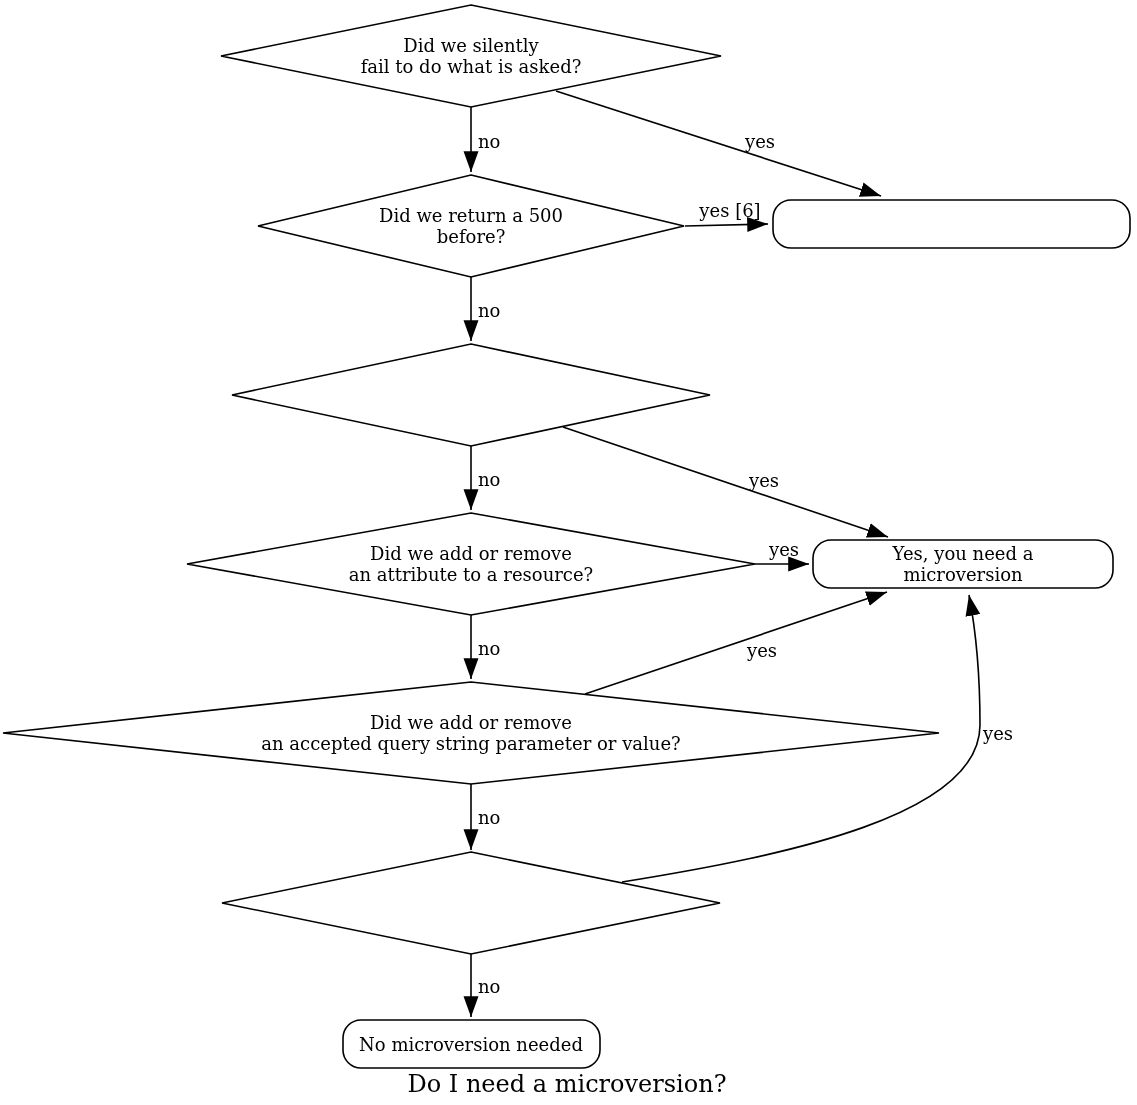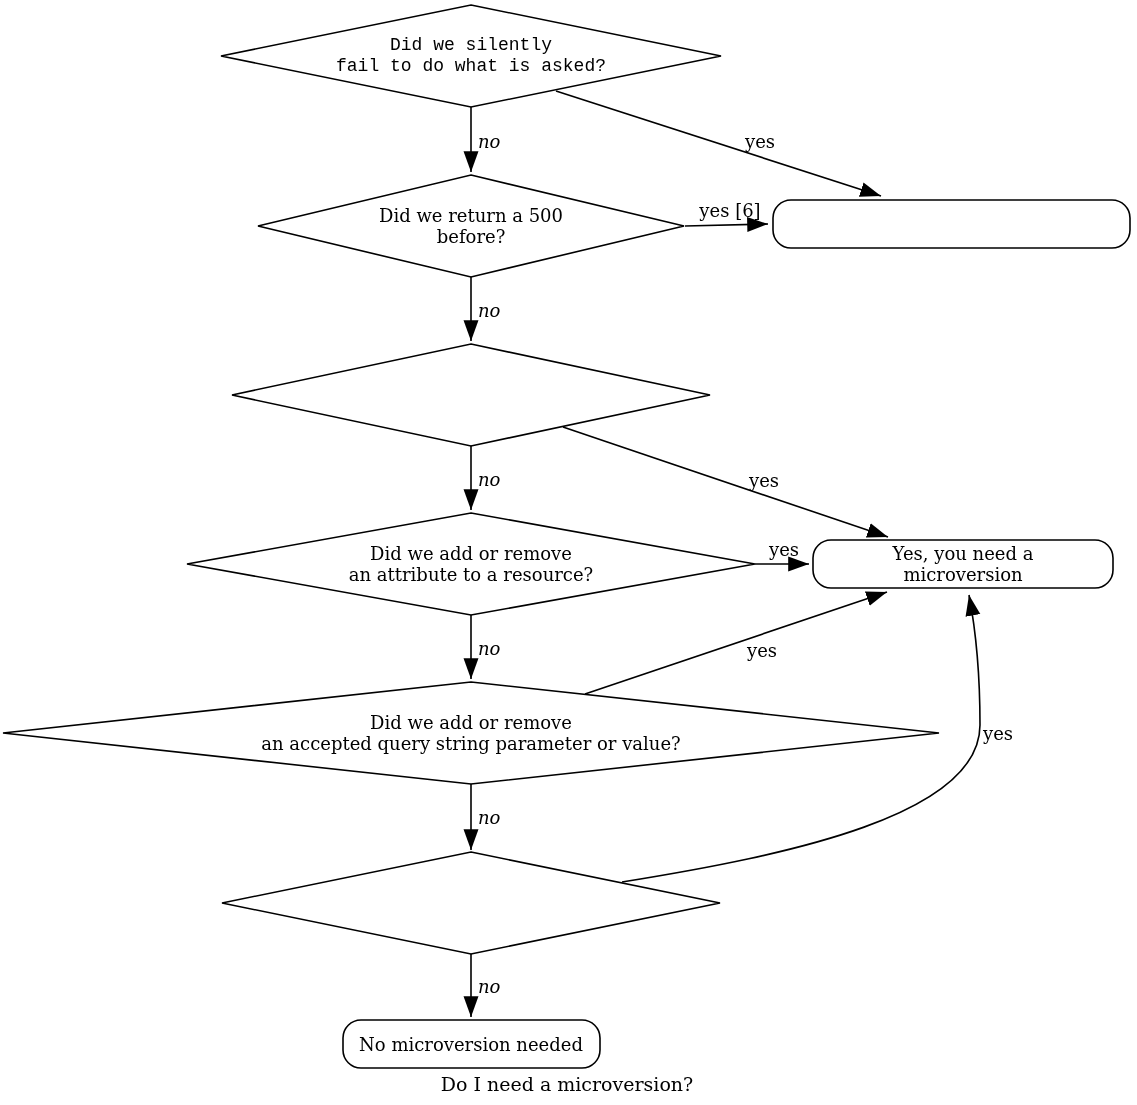--- a/index.html
+++ b/index.html
@@ -28,24 +28,23 @@
     white-space: pre-line;
     color: #000000;
   }
   .lbl-c {
     transform: translate(-50%, -50%);
     text-align: center;
   }
   .lbl-l {
     transform: translateY(-50%);
     text-align: left;
-    font-style: italic;
   }
   .caption {
-    font-size: 19px;
+    font-size: 24px;
   }
   .shape {
     fill: #ffffff;
     stroke: #000000;
     stroke-width: 1.6;
   }
   .edge {
     fill: none;
     stroke: #000000;
     stroke-width: 1.6;
@@ -81,21 +80,21 @@
     <polygon class="shape" points="471,344 710,395 471,446 232,395"></polygon>
     <polygon class="shape" points="471,513 755,564 471,615 187,564"></polygon>
     <polygon class="shape" points="471,682 939,733 471,784 3,733"></polygon>
     <polygon class="shape" points="471,852 720,903 471,954 222,903"></polygon>
 
     <rect class="shape" x="773" y="200" width="357" height="48" rx="18" ry="18"></rect>
     <rect class="shape" x="813" y="540" width="300" height="48" rx="18" ry="18"></rect>
     <rect class="shape" x="343" y="1020" width="257" height="48" rx="18" ry="18"></rect>
   </svg>
 
-  <div class="lbl lbl-c" style="left:471px; top:56px;font-family:Liberation Mono, monospace;">Did we silently
+  <div class="lbl lbl-c" style="left:471px; top:56px;">Did we silently
 fail to do what is asked?</div>
   <div class="lbl lbl-c" style="left:471px; top:226px;">Did we return a 500
 before?</div>
   <div class="lbl lbl-c" style="left:471px; top:564px;">Did we add or remove
 an attribute to a resource?</div>
   <div class="lbl lbl-c" style="left:471px; top:733px;">Did we add or remove
 an accepted query string parameter or value?</div>
   <div class="lbl lbl-c" style="left:963px; top:564px;">Yes, you need a microversion</div>
   <div class="lbl lbl-c" style="left:471px; top:1044px;">No microversion needed</div>
 

